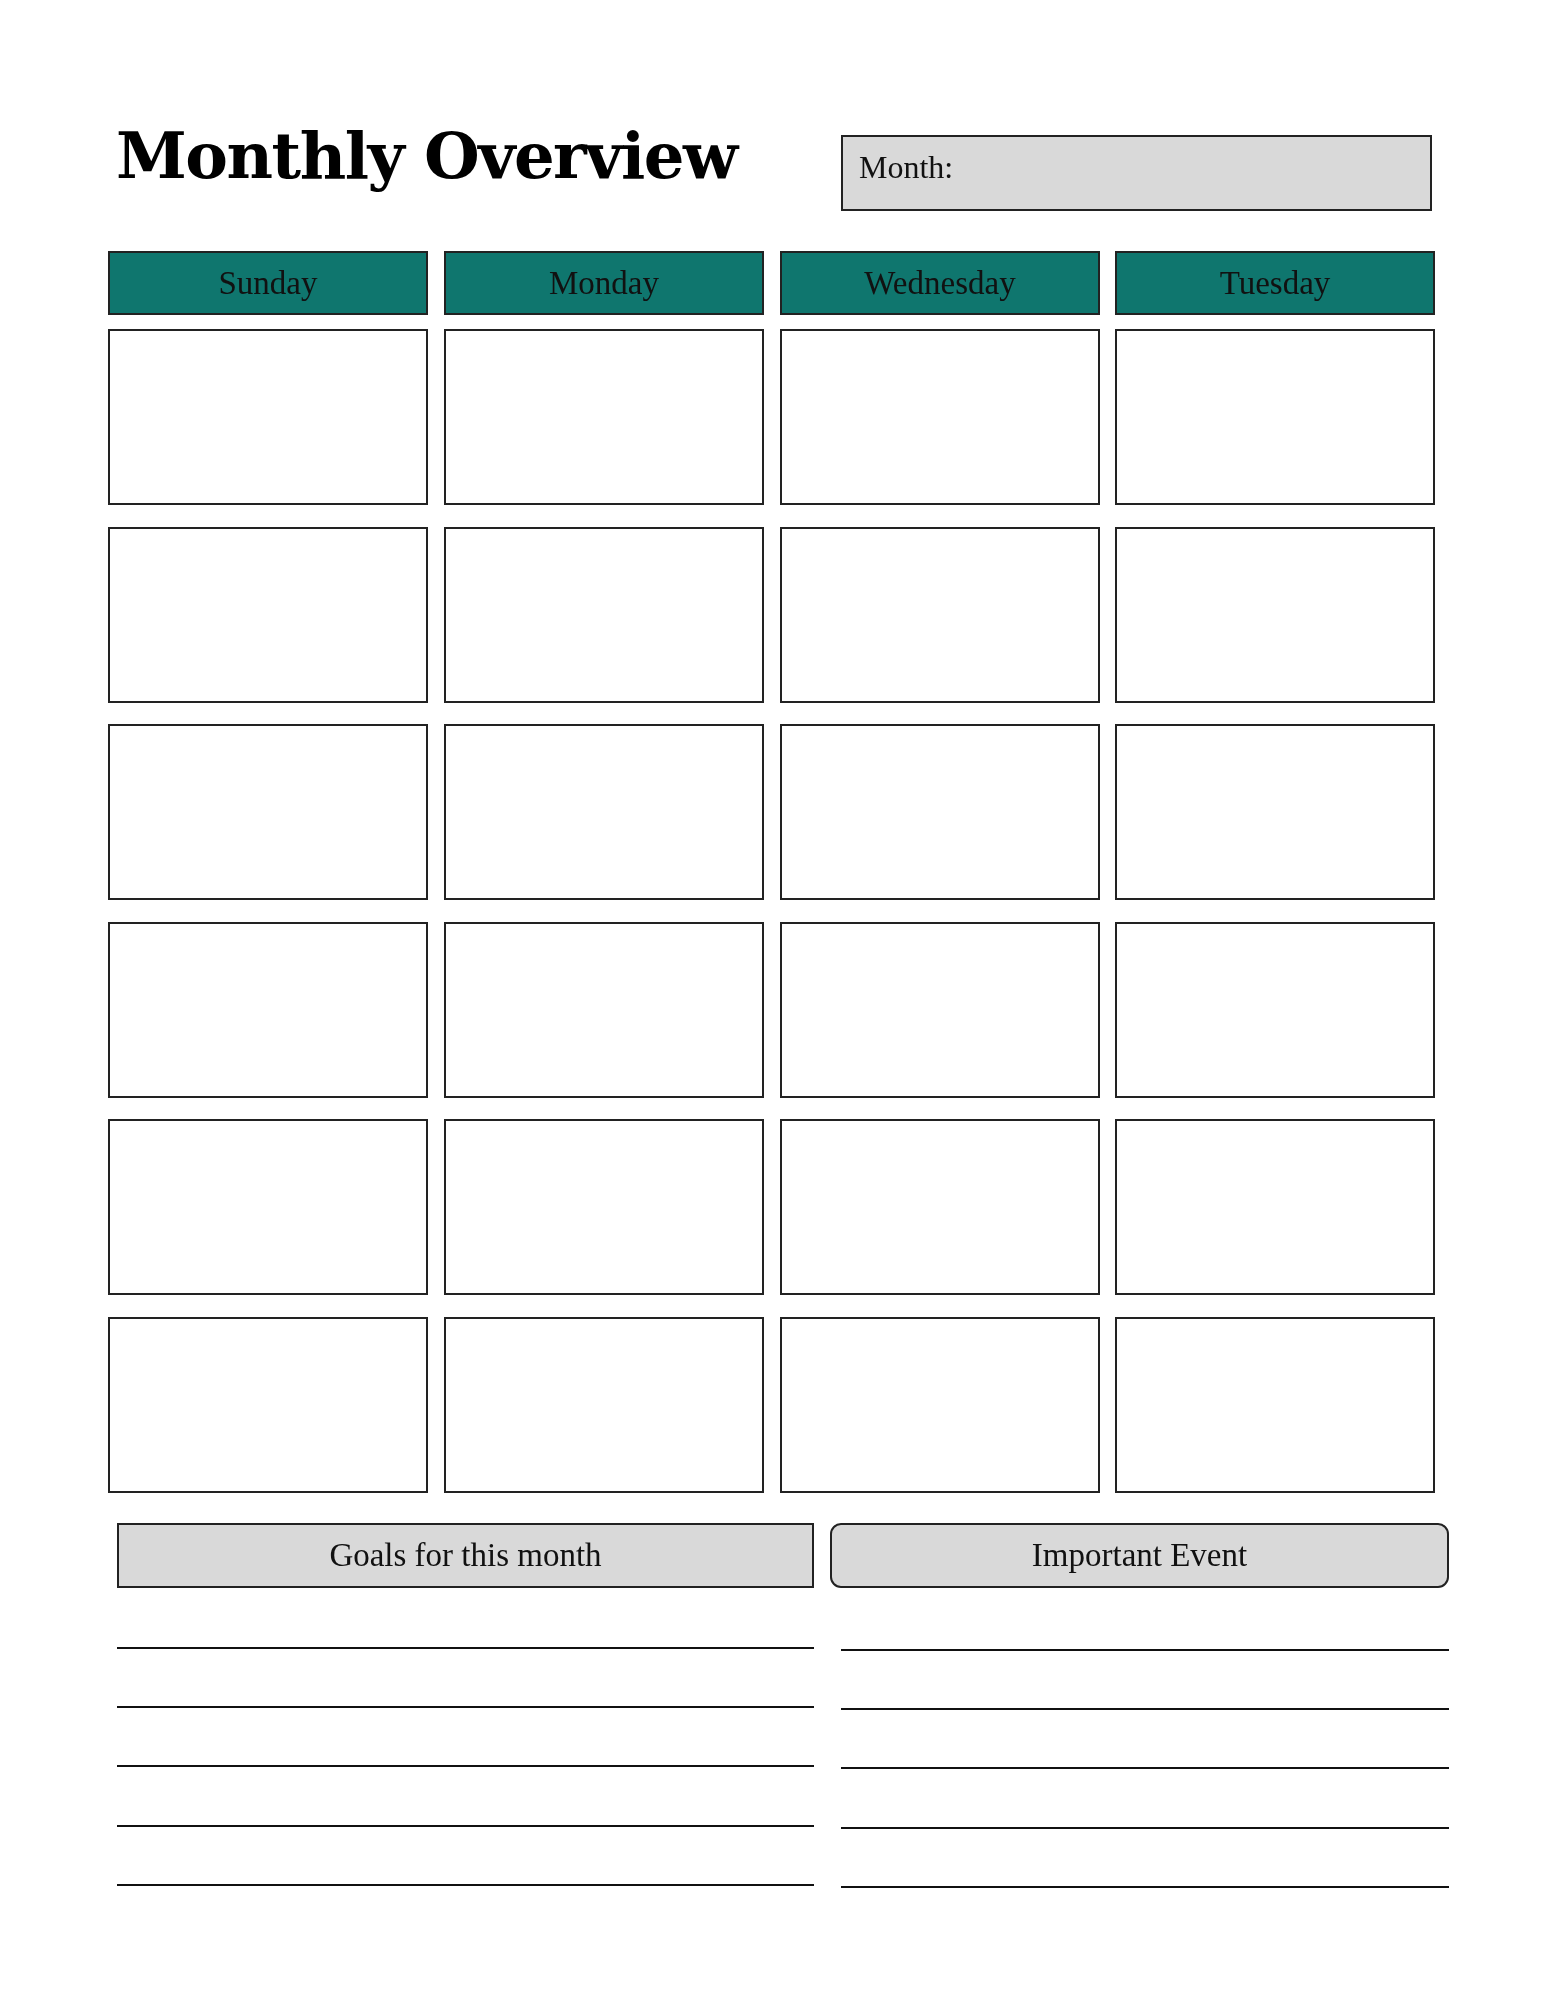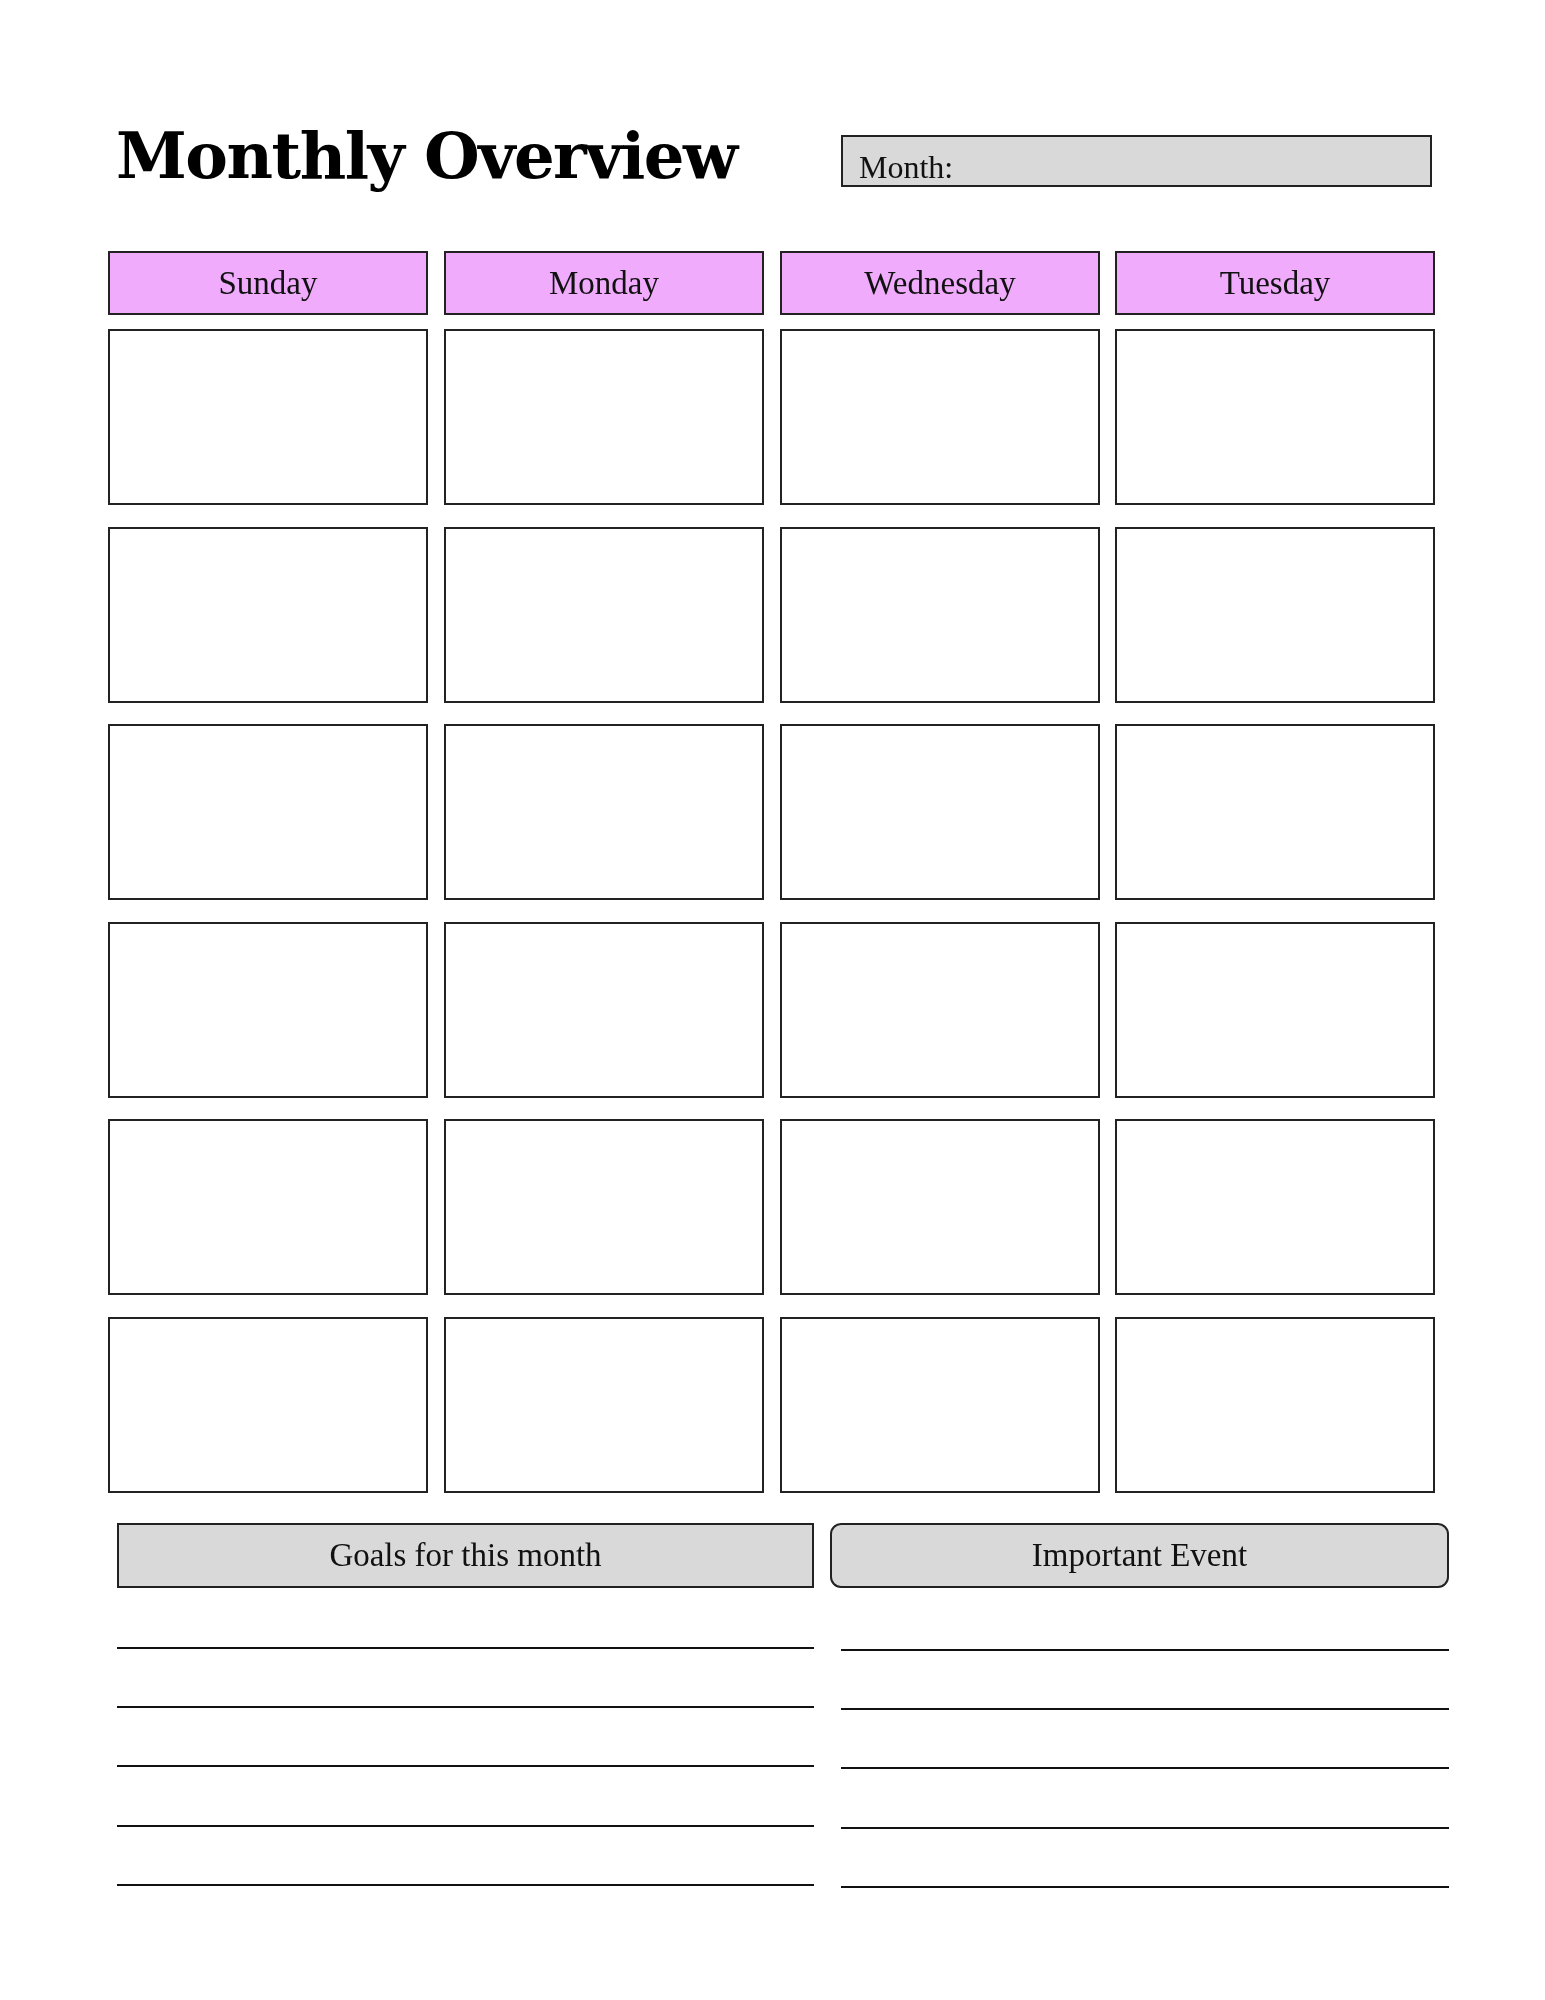--- a/index.html
+++ b/index.html
@@ -1,29 +1,29 @@
 <!DOCTYPE html>
 <html><head>
 <meta charset="utf-8">
 <style>
   html, body { margin: 0; padding: 0; background: #ffffff; }
   body { width: 1545px; height: 2000px; position: relative; overflow: hidden;
          font-family: "DejaVu Serif", "Liberation Serif", serif; color: #111; }
   .title { position: absolute; left: 108px; top: 108px; margin: 8px;
            font-family: "DejaVu Serif", serif; font-weight: bold; font-size: 64px;
            letter-spacing: -1.5px; line-height: 80px; color: #000; }
-  .month-box { position: absolute; left: 841px; top: 135px; width: 591px; height: 52px;
+  .month-box { position: absolute; left: 841px; top: 135px; width: 591px; height: 76px;
                background: #d9d9d9; border: 2px solid #222; box-sizing: border-box; }
   .month-label { position: absolute; left: 16px; top: 12px; font-family: "Liberation Serif", serif;
                  font-size: 32px; color: #111; }
   .month-input { position: absolute; left: 112px; top: 6px; right: 8px; height: 44px;
                  background: transparent; border: none; outline: none;
                  font-family: "Liberation Serif", serif; font-size: 30px; }
   .day-header { position: absolute; top: 251px; width: 320px; height: 64px;
-                background: #f0abfc; border: 2px solid #222; box-sizing: border-box;
+                background: #0f766e; border: 2px solid #222; box-sizing: border-box;
                 display: flex; align-items: center; justify-content: center;
                 font-family: "Liberation Serif", serif; font-size: 33px; color: #111; }
   .cell { position: absolute; width: 320px; height: 176px; background: #fff;
           border: 2px solid #222; box-sizing: border-box; }
   .section-header { position: absolute; top: 1523px; height: 65px;
                     background: #d9d9d9; border: 2px solid #222; box-sizing: border-box;
                     display: flex; align-items: center; justify-content: center;
                     font-family: "Liberation Serif", serif; font-size: 33px; color: #111; }
   .line { position: absolute; height: 0; border-top: 2px solid #111; }
 </style>

